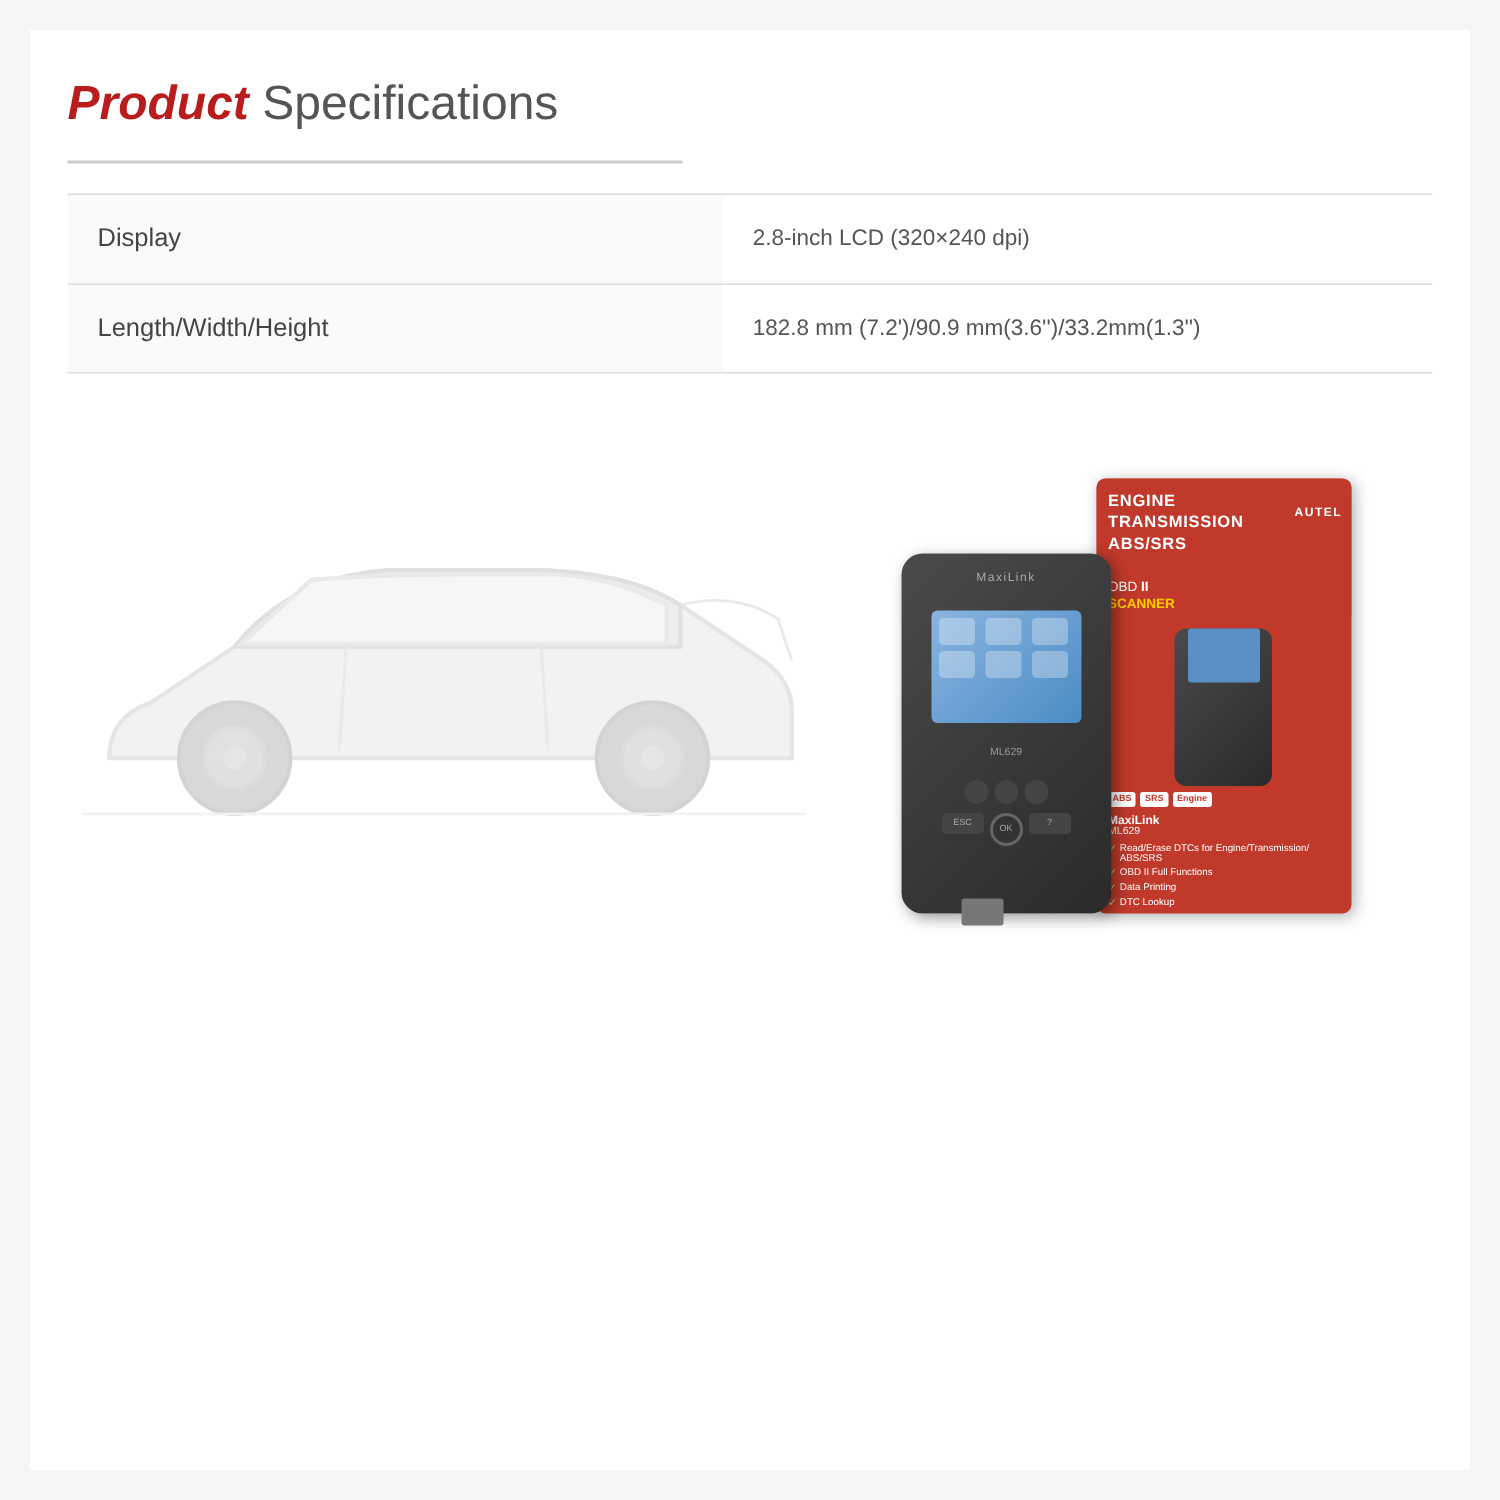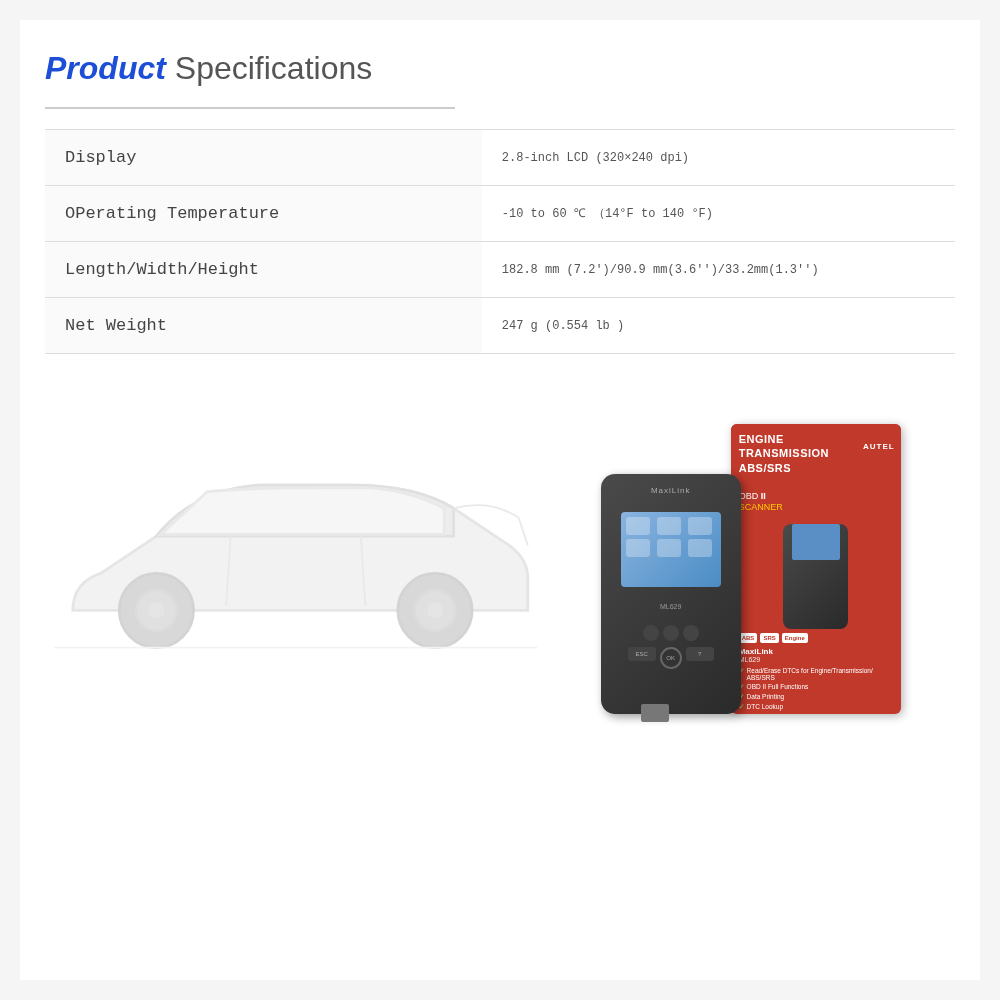--- a/index.html
+++ b/index.html
@@ -27,37 +27,36 @@
 
     
     .page-title {
       margin-bottom: 20px;
       font-size: 32px;
       font-weight: 300;
       color: #555;
     }
     .page-title strong {
       font-weight: 900;
-      color: #1d4ed8;
+      color: #b91c1c;
       font-style: italic;
     }
 
     .title-underline {
       width: 410px;
       height: 2px;
       background: #ccc;
       margin-bottom: 20px;
     }
 
     
     .spec-table {
       width: 100%;
       border-collapse: collapse;
       margin-bottom: 30px;
-      font-family: Liberation Mono, monospace;
     }
 
     .spec-table tr {
       border-bottom: 1px solid #ddd;
     }
 
     .spec-table tr:first-child {
       border-top: 1px solid #ddd;
     }
 
@@ -70,21 +69,21 @@
     .spec-table td:first-child {
       width: 48%;
       color: #444;
       font-weight: 400;
       background: #fafafa;
     }
 
     .spec-table td:last-child {
       color: #555;
       font-weight: 300;
-      font-size: 12px;
+      font-size: 15px;
       line-height: 1.5;
     }
 
     
     .bottom-section {
       display: flex;
       align-items: flex-end;
       justify-content: space-between;
       height: 330px;
       position: relative;
@@ -226,21 +225,21 @@
 
     .box-obd {
       font-size: 9px;
       color: #fff;
       margin-top: 16px;
     }
 
     .box-scanner-label {
       font-size: 9px;
       color: #ffcc00;
-      font-weight: 400;
+      font-weight: 700;
       margin-top: 1px;
     }
 
     .box-device-mini {
       width: 65px;
       height: 105px;
       background: linear-gradient(135deg, #4a4a4a, #2a2a2a);
       border-radius: 8px;
       margin: 4px auto;
       position: relative;
@@ -315,36 +314,28 @@
 
     <table class="spec-table">
       <tbody>
 
         <tr>
           <td>Display</td>
           <td>2.8-inch LCD (320×240 dpi)</td>
         </tr>
 
 
-        <tr>
-          <td>OPerating Temperature</td>
-          <td>-10 to 60 <strong>℃</strong>  （14°<strong>F</strong> to 140 °F)</td>
-        </tr>
 
 
 
         <tr>
           <td>Length/Width/Height</td>
           <td>182.8 mm (7.2')/90.9 mm(3.6'')/33.2mm(1.3'')</td>
         </tr>
 
-        <tr>
-          <td>Net Weight</td>
-          <td>247 g (0.554 lb )</td>
-        </tr>
       </tbody>
     </table>
 
     <div class="bottom-section">
 
       <div class="car-area">
         <svg class="car-svg" viewBox="0 0 540 300" xmlns="http://www.w3.org/2000/svg">
 
           <g fill="none" stroke="#888" stroke-width="3">
 

